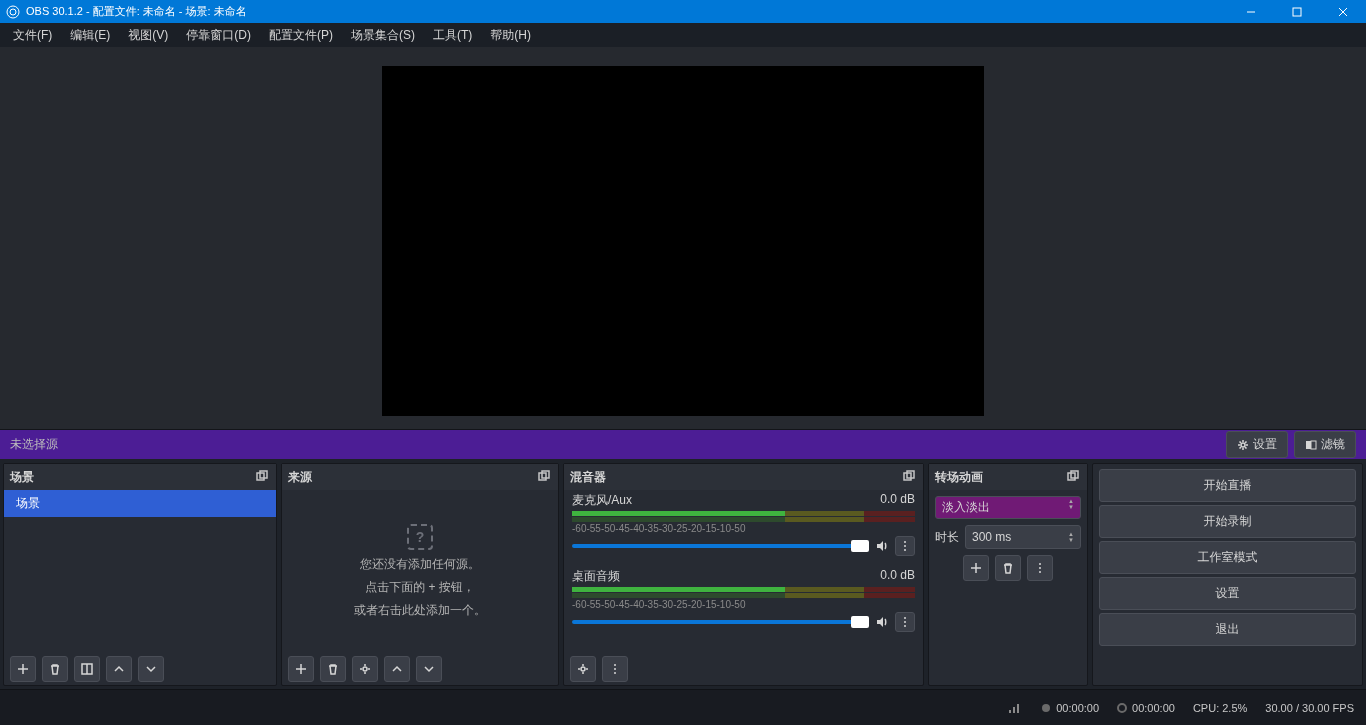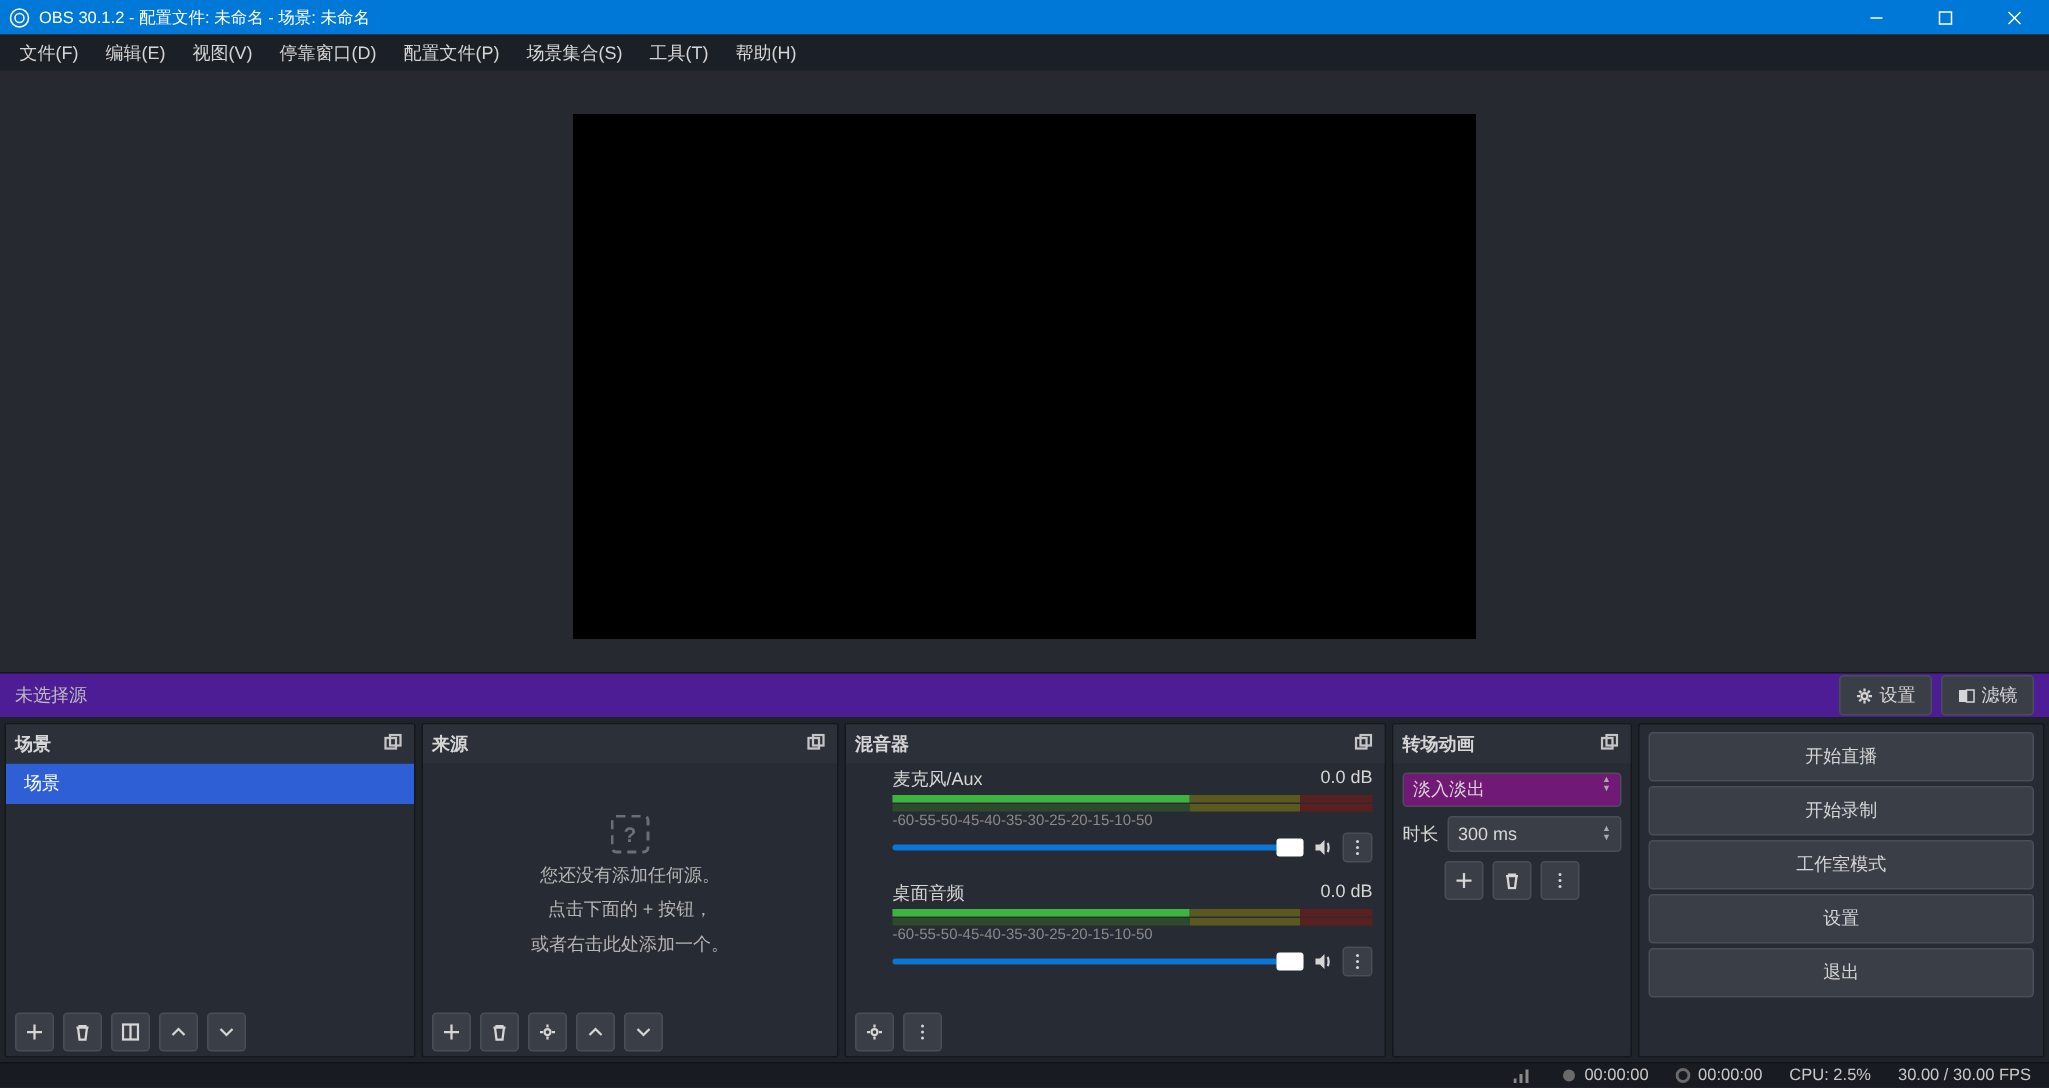--- a/index.html
+++ b/index.html
@@ -19,35 +19,35 @@
 .docks { height: 230px; display: flex; gap: 4px; padding: 4px 3px 3px 3px; background: #1e2229; }
 .dock { background: #272b33; border: 1px solid #15171c; display: flex; flex-direction: column; border-radius: 2px; }
 .dock-header { height: 26px; background: #2c3038; display: flex; align-items: center; padding: 0 6px; font-weight: bold; font-size: 12px; justify-content: space-between; }
 .dock-pop { width: 14px; height: 14px; cursor: pointer; opacity: .9; }
 .dock-body { flex: 1; position: relative; overflow: hidden; }
 .dock-footer { height: 32px; display: flex; align-items: center; gap: 6px; padding: 0 6px; }
 .icon-btn { width: 26px; height: 26px; background: #3a3e47; border: 1px solid #4a4e57; border-radius: 3px; display: flex; align-items: center; justify-content: center; cursor: pointer; }
 .scene-list-item { background: #2f5fd4; color: #fff; padding: 5px 12px; font-size: 12px; cursor: pointer; }
 .sources-empty { display: flex; flex-direction: column; align-items: center; justify-content: center; height: 100%; color: #b5b5b5; font-size: 12px; gap: 6px; text-align: center; }
 .question-box { width: 26px; height: 26px; border: 2px dashed #6c6f78; border-radius: 4px; display: flex; align-items: center; justify-content: center; color: #6c6f78; font-size: 14px; font-weight: bold; }
-.mixer-ch { padding: 2px 8px 2px 8px; margin-left: 23px; }
+.mixer-ch { padding: 2px 8px 2px 8px; }
 .mixer-ch-head { display: flex; justify-content: space-between; font-size: 12px; margin-bottom: 2px; }
 .meter { height: 5px; background: linear-gradient(to right, #2d4a2d 0%, #2d4a2d 62%, #5a5a20 62%, #5a5a20 85%, #5a2020 85%, #5a2020 100%); position: relative; margin-bottom: 1px; }
 .meter.active::before { content:""; position:absolute; left:0; top:0; bottom:0; width:62%; background: linear-gradient(to right,#3fb33f,#3fb33f); }
 .db-scale { display: flex; justify-content: flex-start; font-size: 10px; color: #8a8a8a; margin: 1px 0 2px 0; }
 .slider-row { display: flex; align-items: center; gap: 6px; }
 .slider { flex: 1; height: 4px; background: #0a76d8; border-radius: 2px; position: relative; }
 .slider-thumb { position: absolute; right: 0; top: -4px; width: 18px; height: 12px; background: #fff; border-radius: 2px; }
 .trans-select { background: #701a75; border: 1px solid #4a4e57; color: #d6d6d6; padding: 2px 6px; border-radius: 3px; display: flex; justify-content: space-between; align-items: flex-start; margin: 6px; cursor: pointer; }
 .trans-row { display: flex; align-items: center; margin: 4px 6px; gap: 6px; }
 .trans-input { flex: 1; background: #3a3e47; border: 1px solid #4a4e57; color: #d6d6d6; padding: 4px 6px; border-radius: 3px; display: flex; justify-content: space-between; align-items: center; gap: 13px; }
 .spinv { display: flex; flex-direction: column; gap: 1px; }
 .spinv div { font-size: 6px; line-height: 5px; cursor: pointer; color: #aaa; }
 .ctrl-btn { margin: 3px 6px; background: #3a3e47; border: 1px solid #4a4e57; color: #d6d6d6; padding: 7px 0; border-radius: 3px; text-align: center; cursor: pointer; font-size: 12px; }
-.statusbar { height: 17px; background: #181b21; display: flex; align-items: center; justify-content: flex-end; gap: 18px; padding: 0 12px; font-size: 11px; color: #c8c8c8; border-top: 1px solid #101216; }
+.statusbar { height: 36px; background: #181b21; display: flex; align-items: center; justify-content: flex-end; gap: 18px; padding: 0 12px; font-size: 11px; color: #c8c8c8; border-top: 1px solid #101216; }
 .stat-item { display: flex; align-items: center; gap: 5px; }
 svg { display: block; }
 .svg-stroke { stroke: #d6d6d6; stroke-width: 1.5; fill: none; }
 .d-scenes { width: 274px; }
 .d-sources { width: 278px; }
 .d-mixer { width: 361px; }
 .d-trans { width: 160px; }
 .d-ctrl { flex: 1; }
 .transition-icons-row { display:flex; gap:6px; margin:6px 6px; justify-content:center; }
 </style>

